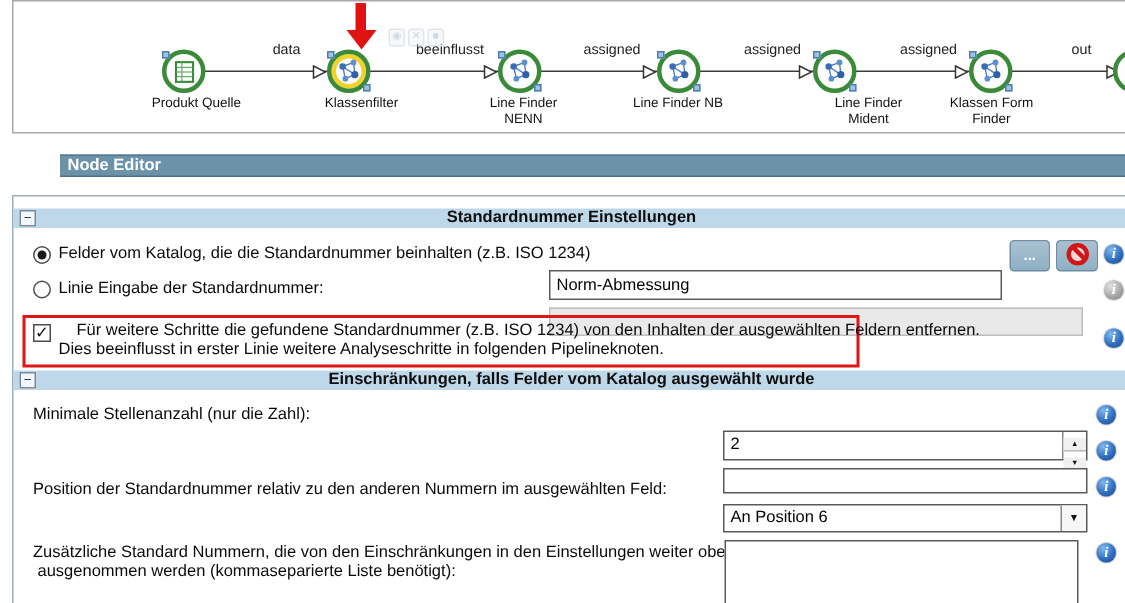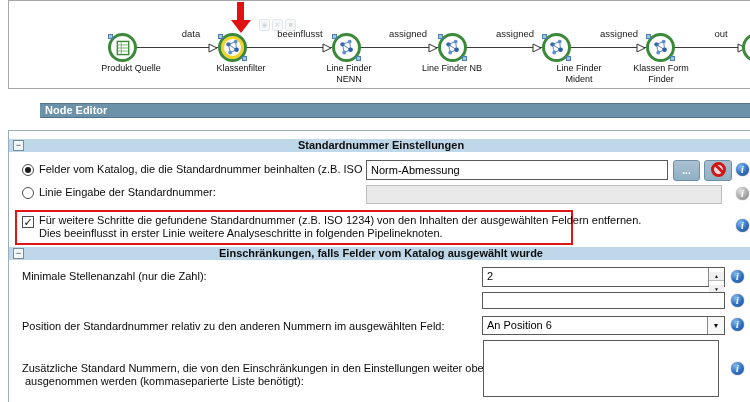--- a/index.html
+++ b/index.html
@@ -37,21 +37,21 @@
   .section-title { display:block; text-align:center; font-weight:bold; font-size:11px; line-height:13px; color:#0d0d0d; }
   .collapse-box { width:11px; height:11px; background:#f2f7fb; border:1px solid #7a8a99;
       font-size:9px; line-height:8px; text-align:center; color:#333; }
 
   .lbl { font-size:11px; line-height:13px; color:#0a0a0a; white-space:nowrap; }
 
   .radio { width:12px; height:12px; border:1px solid #4d4d4d; border-radius:50%; background:#fff; }
   .radio-dot { position:absolute; left:2px; top:2px; width:6px; height:6px; border-radius:50%; background:#1a1a1a; }
 
   .fld { background:#fff; border:1px solid #5a5a5a; font-size:11px; padding:0 4px;
-      font-family:"Liberation Sans", sans-serif; color:#000; }
+      font-family:"Liberation Sans", sans-serif; color:#000;margin-top:20px; }
   input.fld { outline:none; }
   .fld-disabled { background:#e9e9e9; border:1px solid #bdbdbd; }
 
   .blue-btn { background:linear-gradient(#a9c1d1,#8fb0c4); border:1px solid #6d8ea6; border-radius:3px;
       color:#fff; font-weight:bold; text-align:center; }
   .no-entry { position:relative; display:inline-block; width:15px; height:15px; border-radius:50%;
       border:3px solid #cf1717; background:#f6dada; }
   .no-entry::after { content:""; position:absolute; left:4px; top:-1.5px; width:3px; height:12px;
       background:#cf1717; transform:rotate(-45deg); }
 
@@ -219,21 +219,21 @@
   <div class="abs radio" style="left:22px; top:187px;"></div>
   <div class="abs lbl" style="left:39px; top:186px;">Linie Eingabe der Standardnummer:</div>
   <input class="abs fld fld-disabled" style="left: 366px; top: 185px; width: 356px; height: 19px;" disabled="" value="">
   <div class="abs info gray" style="left:736px; top:187px;">i</div>
 
   <div class="abs red-frame"></div>
   <div class="abs checkbox" style="left:22px; top:216px;">
     <span>✓</span>
   </div>
   <div class="abs" style="left:39px; top:214px; width:530px;">
-    <span class="lbl" style="display:block;">Für weitere Schritte die gefundene Standardnummer (z.B. ISO 1234) von den Inhalten der ausgewählten Feldern entfernen.</span>
+    <span class="lbl" style="display:block;margin-left:12px;">Für weitere Schritte die gefundene Standardnummer (z.B. ISO 1234) von den Inhalten der ausgewählten Feldern entfernen.</span>
     <span class="lbl" style="display:block;">Dies beeinflusst in erster Linie weitere Analyseschritte in folgenden Pipelineknoten.</span>
   </div>
   <div class="abs info" style="left:736px; top:219px;">i</div>
 
   <div class="abs section-hdr" style="top:247px;">
     <span class="section-title">Einschränkungen, falls Felder vom Katalog ausgewählt wurde</span>
   </div>
   <div class="abs collapse-box" style="left:13px; top:248px;">−</div>
 
   <div class="abs lbl" style="left:22px; top:270px;">Minimale Stellenanzahl (nur die Zahl):</div>

